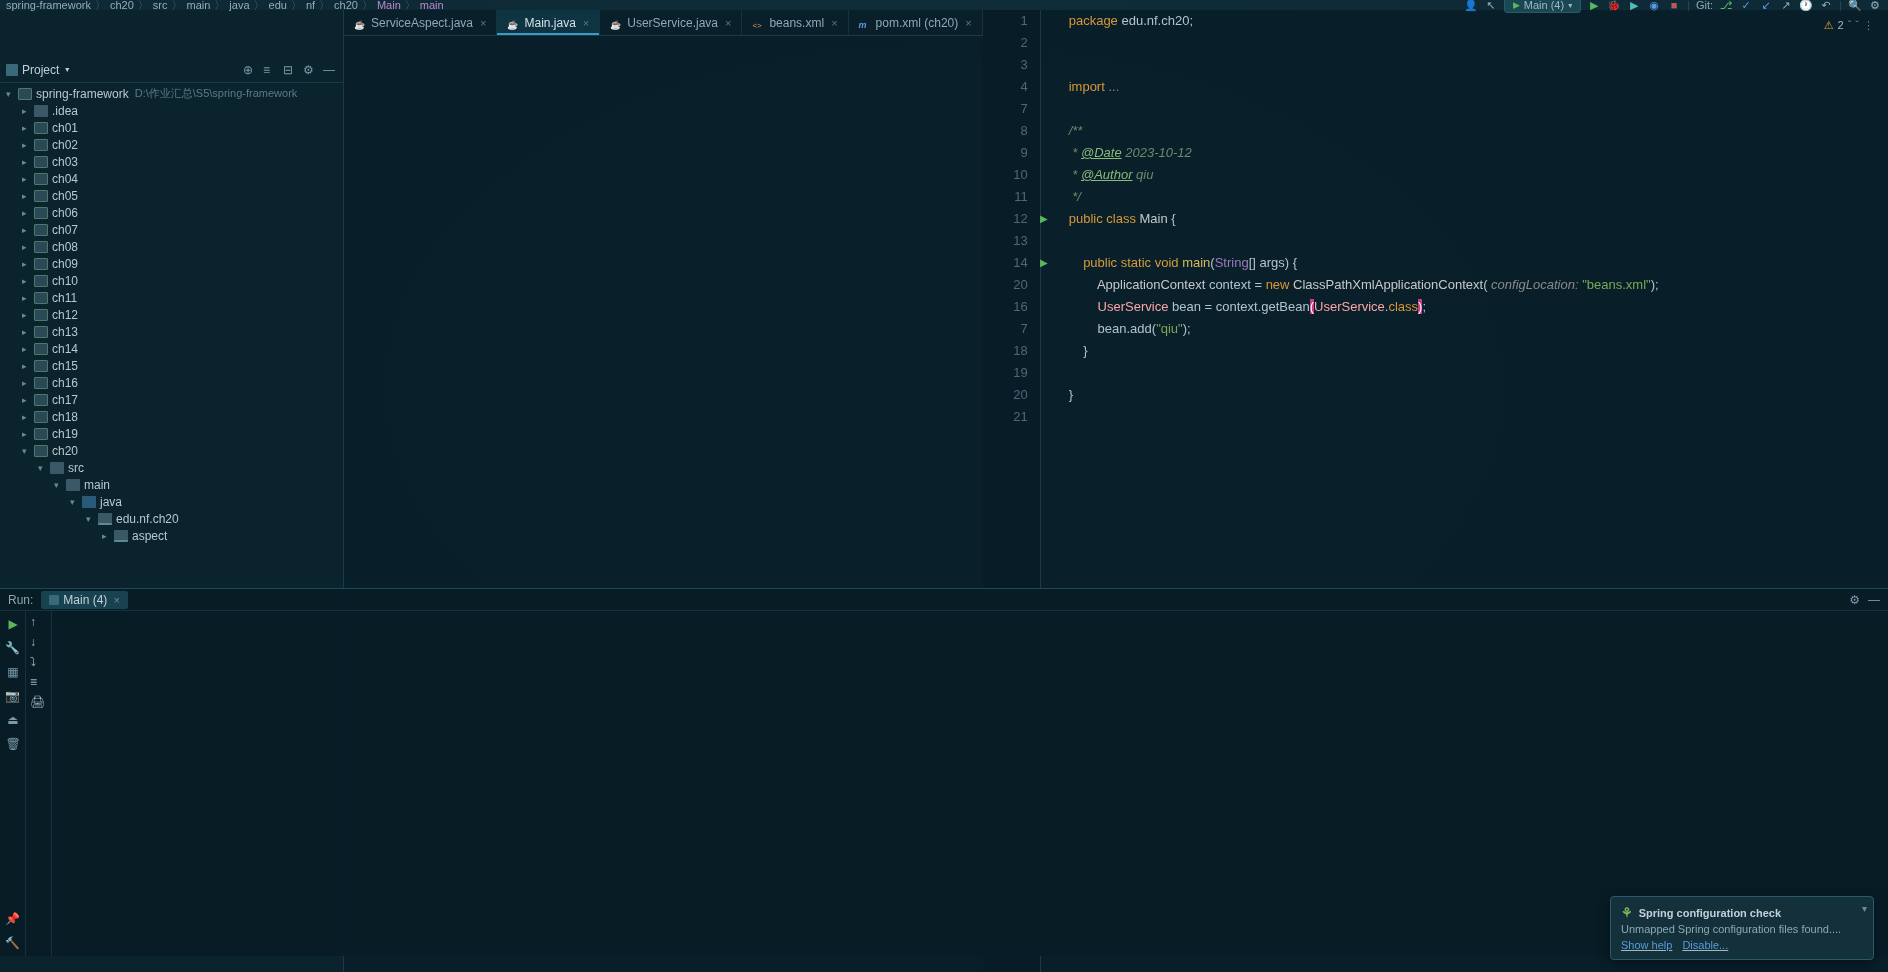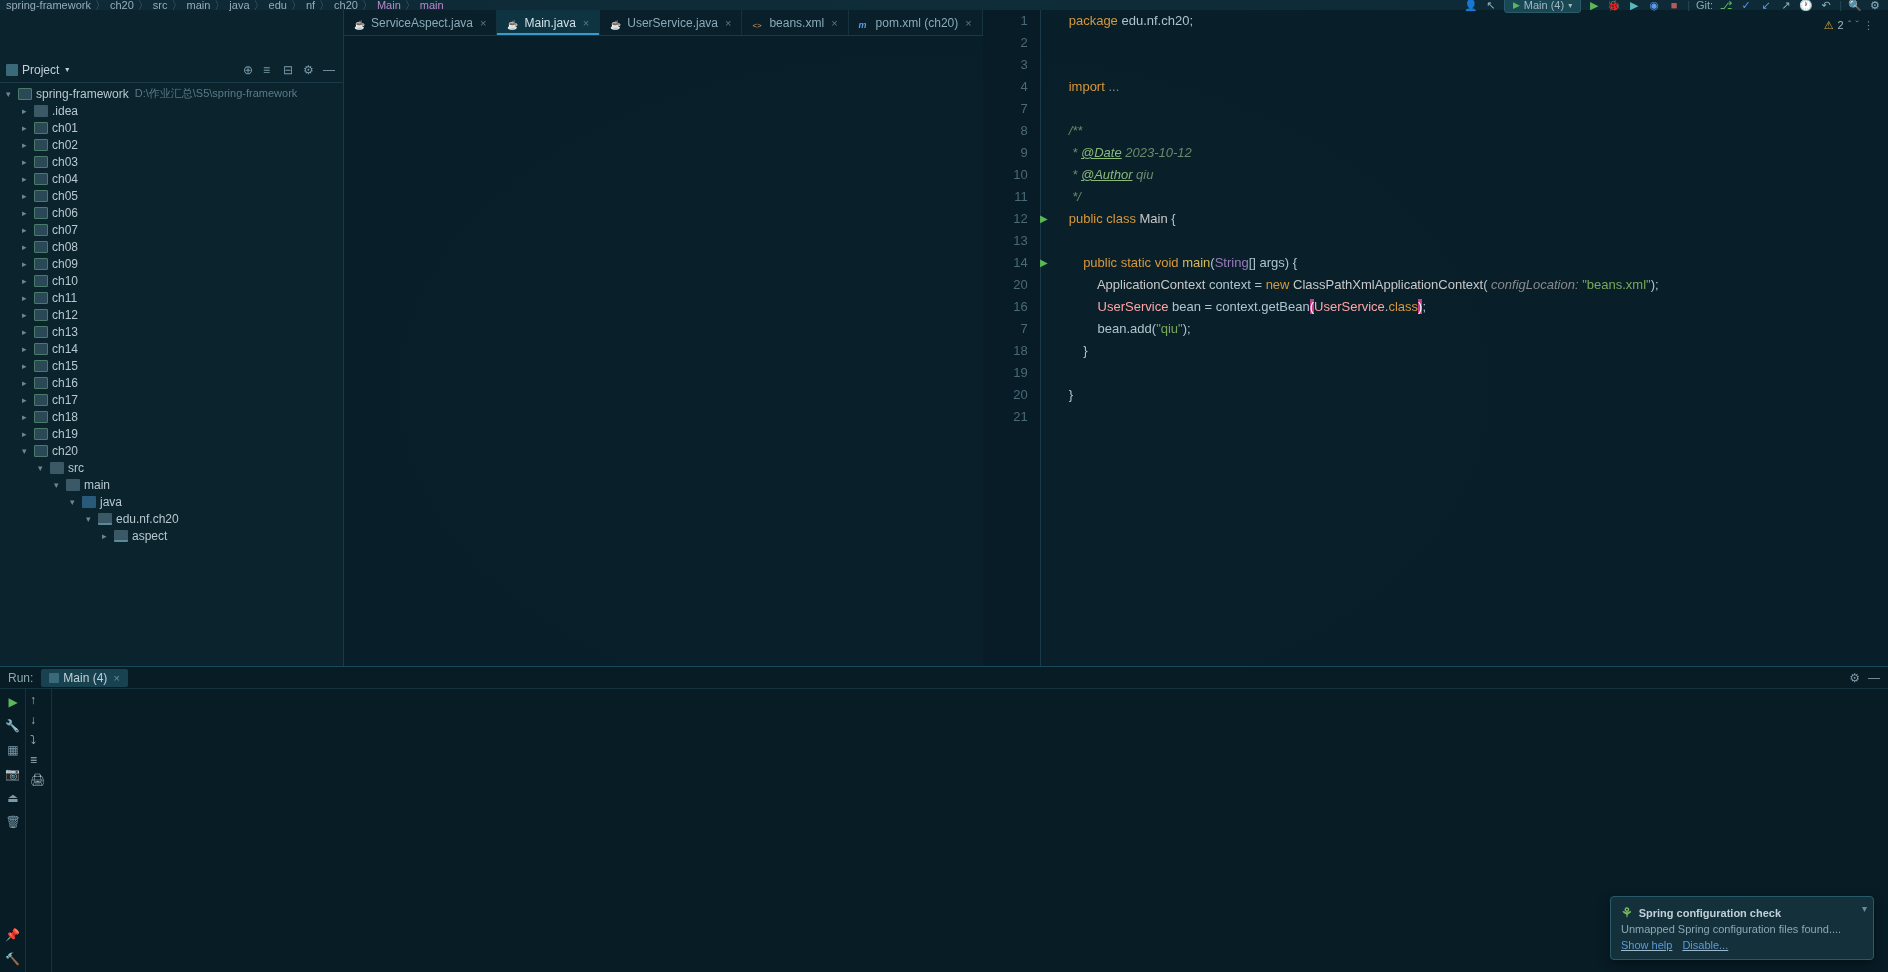--- a/index.html
+++ b/index.html
@@ -63,21 +63,21 @@
 .code .tag { color:#8aba7a; font-style:italic; text-decoration:underline; }
 .code .fn { color:#d8b85a; }
 .code .param { color:#8a8a8a; font-style:italic; }
 .code .hl1 { background:#c83a8a; color:#fff; }
 .code .hl2 { color:#fca5a5; }
 .code .fold { color:#7a8a92; }
 .code-status { position:absolute; top:4px; right:14px; display:flex; gap:4px; align-items:center; font-size:11px; }
 .code-status .warn { color:#d8a83a; }
 
 
-.bottom-panel { position:absolute; bottom:0; left:0; right:0; height:306px; background:rgba(8,28,38,0.96); border-top:1px solid #1a4a58; z-index:3; }
+.bottom-panel { position:absolute; bottom:16px; left:0; right:0; height:368px; background:rgba(8,28,38,0.96); border-top:1px solid #1a4a58; z-index:3; }
 .bottom-header { height:22px; display:flex; align-items:center; padding:0 8px; gap:8px; border-bottom:1px solid #15333f; font-size:12px; }
 .bottom-header .title { color:#8aa; }
 .bottom-header .run-tab { display:flex; align-items:center; gap:4px; background:#18424f; padding:2px 8px; border-radius:2px; color:#c0d0d8; }
 .bottom-header .run-tab .close { color:#6a8a9a; font-size:11px; margin-left:2px; }
 .bottom-header .right { margin-left:auto; display:flex; gap:8px; }
 .bottom-body { display:flex; height:calc(100% - 22px); }
 .bottom-toolbar { width:26px; display:flex; flex-direction:column; gap:6px; padding:4px; border-right:1px solid #15333f; }
 .bottom-toolbar .tico { width:18px; height:18px; display:flex; align-items:center; justify-content:center; color:#7a9aaa; cursor:pointer; font-size:12px; }
 .bottom-toolbar2 { width:26px; display:flex; flex-direction:column; gap:6px; padding:4px; border-right:1px solid #15333f; }
 .bottom-console { flex:1; padding:6px 10px; font-family:monospace; }

